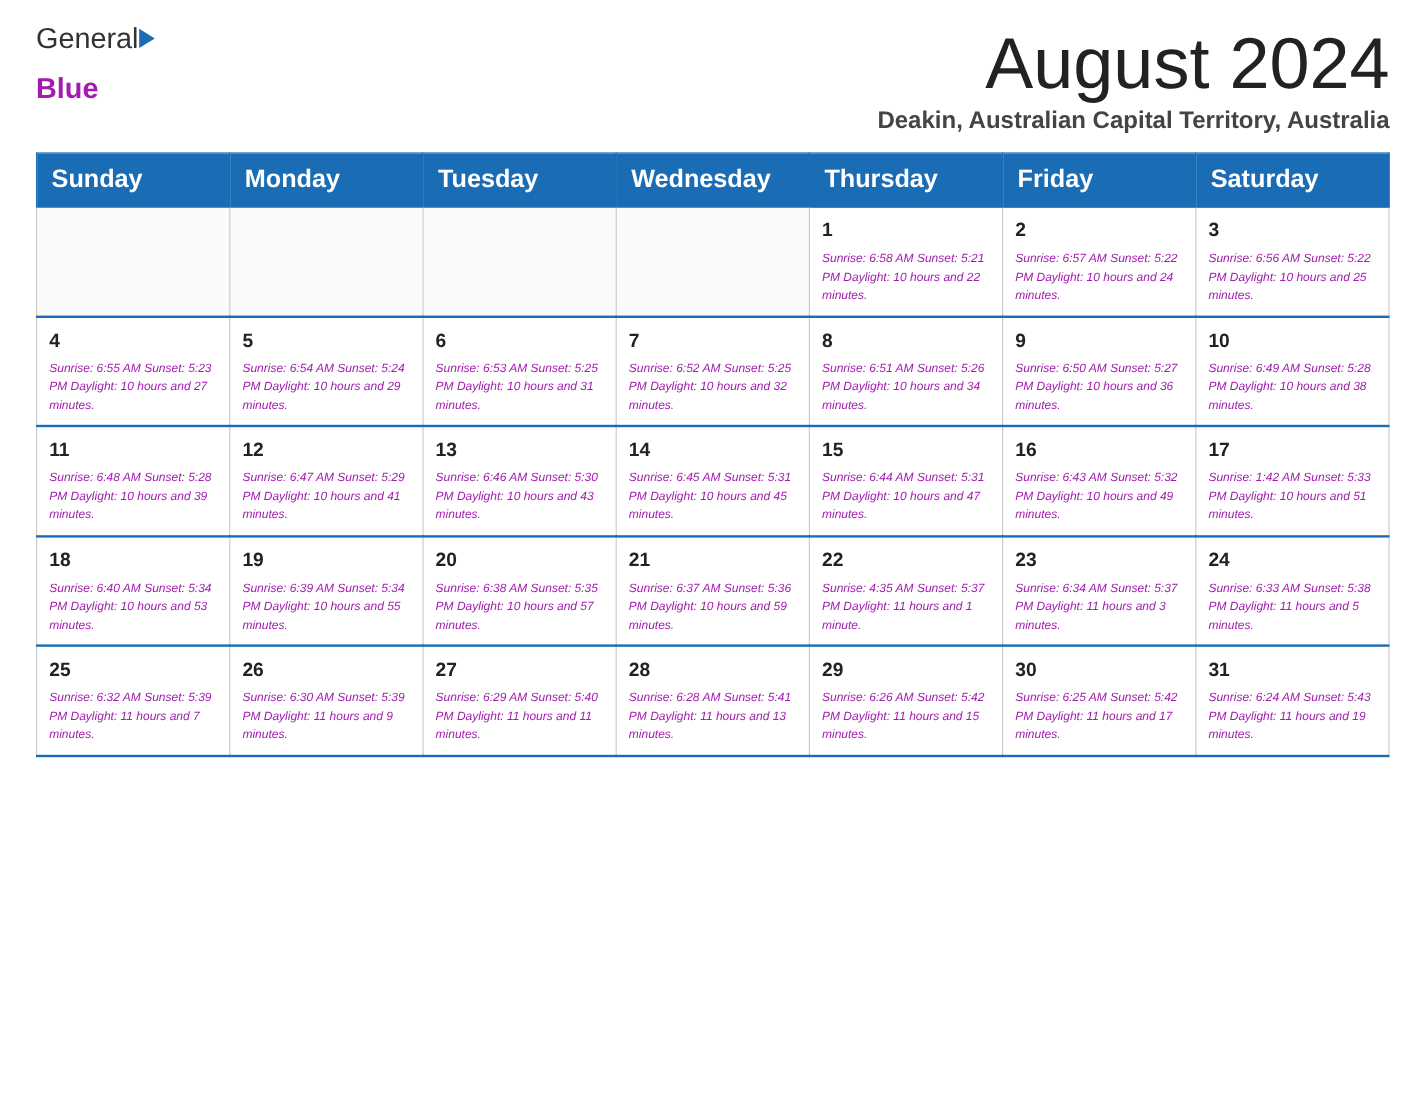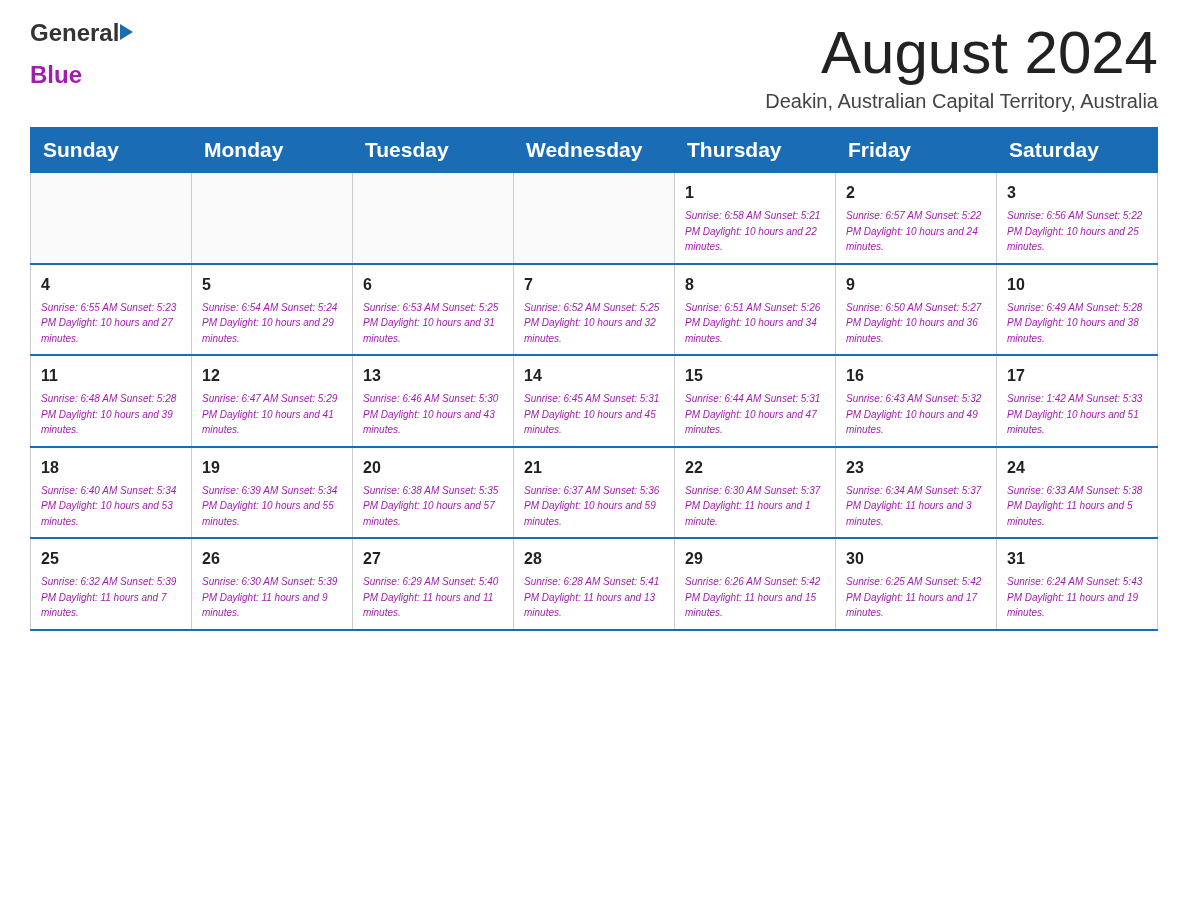--- a/index.html
+++ b/index.html
@@ -20,21 +20,21 @@
     }
     .month-title {
       font-size: 60px;
       font-weight: 300;
       color: #222;
       line-height: 1.1;
     }
     .location-title {
       font-size: 20px;
       color: #444;
-      font-weight: normal;
+      font-weight: bold;
       margin-top: 4px;
     }
     .calendar {
       width: 100%;
       border-collapse: collapse;
       margin-top: 14px;
     }
     .calendar thead tr th {
       background-color: #1a6db5;
       color: #ffffff;
@@ -68,21 +68,21 @@
       font-style: italic;
     }
     .calendar tbody tr {
       border-bottom: 2px solid #1a6db5;
     }
     .empty-cell {
       background: #fafafa;
     }
     .logo-text-general {
       font-size: 24px;
-      font-weight: bold;
+      font-weight: normal;
       color: #333;
     }
     .logo-arrow {
       display: inline-block;
       width: 0;
       height: 0;
       border-top: 8px solid transparent;
       border-bottom: 8px solid transparent;
       border-left: 13px solid #1a6db5;
       margin-left: 1px;
@@ -272,21 +272,21 @@
 Daylight: 10 hours and 57 minutes.</div>
         </td>
         <td>
           <span class="day-number">21</span>
           <div class="day-info">Sunrise: 6:37 AM
 Sunset: 5:36 PM
 Daylight: 10 hours and 59 minutes.</div>
         </td>
         <td>
           <span class="day-number">22</span>
-          <div class="day-info">Sunrise: 6:30 AM
+          <div class="day-info">Sunrise: 4:35 AM
 Sunset: 5:37 PM
 Daylight: 11 hours and 1 minute.</div>
         </td>
         <td>
           <span class="day-number">23</span>
           <div class="day-info">Sunrise: 6:34 AM
 Sunset: 5:37 PM
 Daylight: 11 hours and 3 minutes.</div>
         </td>
         <td>

